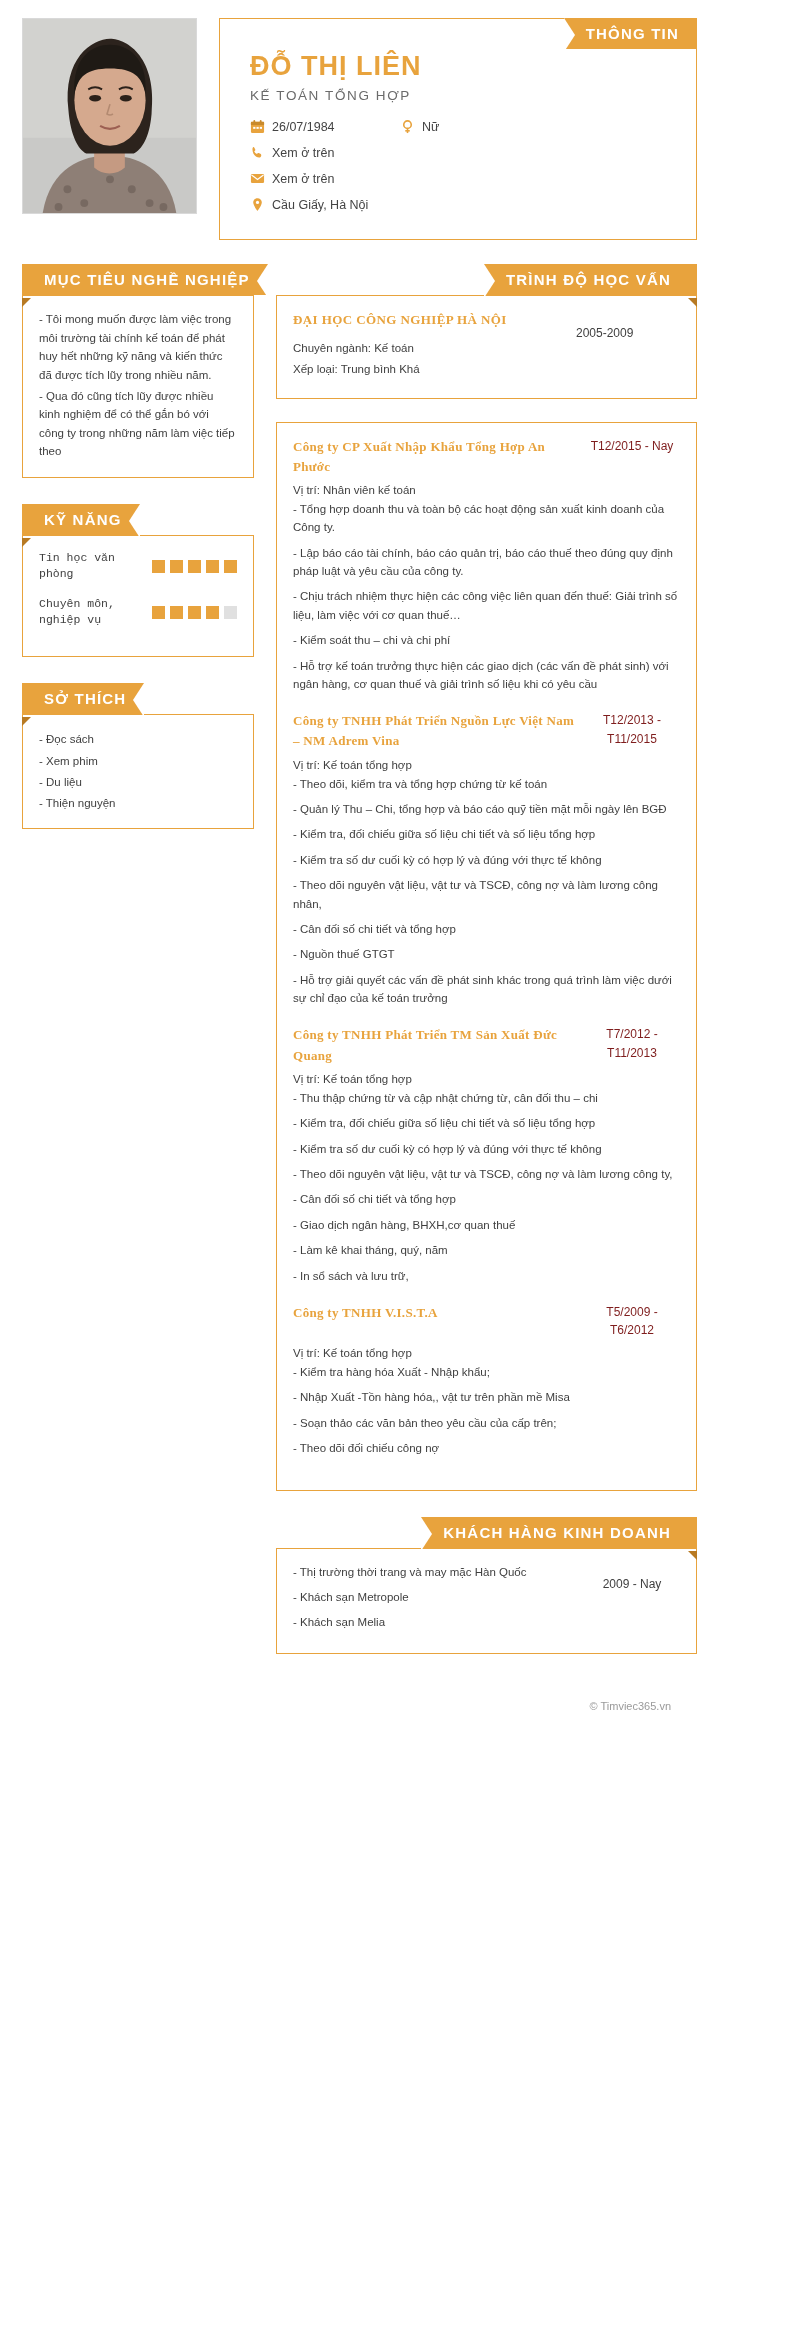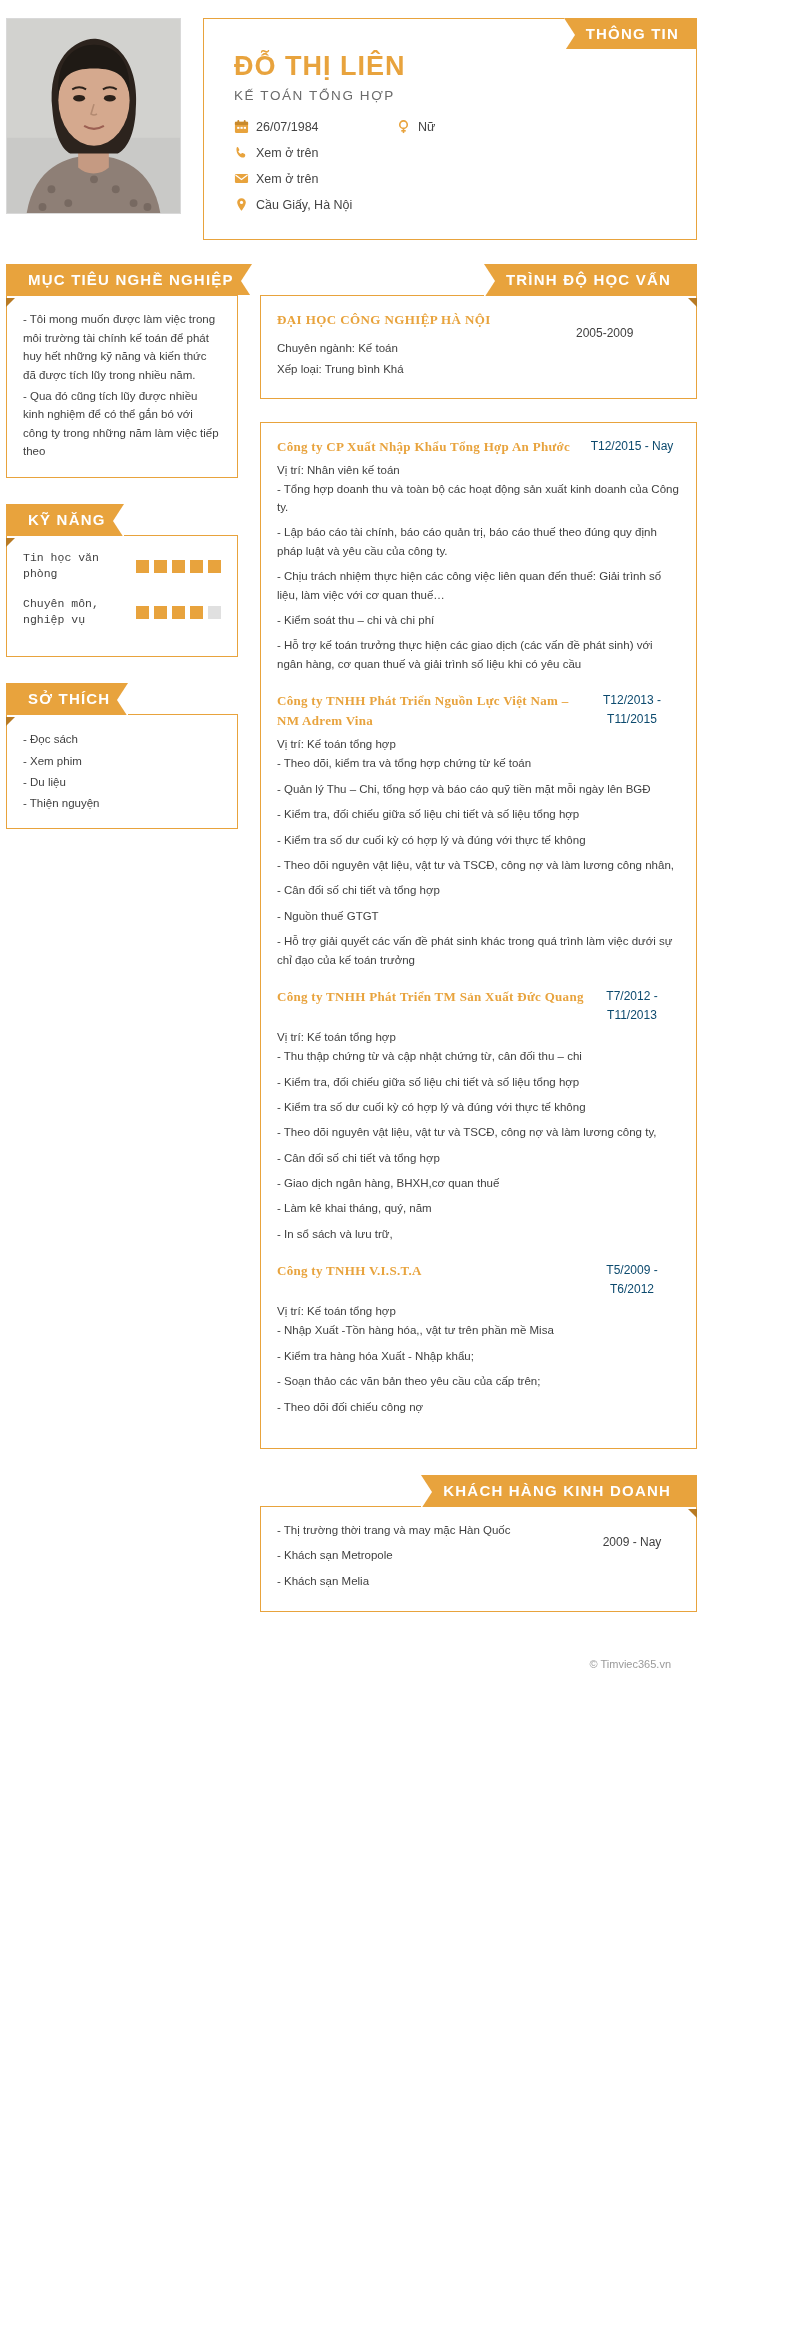--- a/index.html
+++ b/index.html
@@ -7,21 +7,21 @@
   body {
     width: 800px;
     background: #ffffff;
     font-family: "Liberation Sans", sans-serif;
     color: #3a3a3a;
   }
   .page {
     position: relative;
     width: 719px;
     min-height: 2349px;
-    padding: 18px 22px 0 6px;
+    padding: 18px 22px 0 22px;
   }
 
   
   .ribbon {
     position: relative;
     display: inline-block;
     background: #e8a33d;
     color: #ffffff;
     font-weight: bold;
     letter-spacing: 1.2px;
@@ -113,21 +113,20 @@
     color: #6b6b6b;
     font-size: 13.5px;
     letter-spacing: 1.6px;
     margin-bottom: 16px;
   }
   .info-rows { font-size: 12.5px; color: #444; }
   .info-row {
     display: flex;
     align-items: center;
     margin-bottom: 11px;
-    gap: 12px;
   }
   .ico {
     width: 22px;
     flex: 0 0 22px;
     color: #e8a33d;
     display: inline-flex;
     align-items: center;
     justify-content: flex-start;
   }
   .info-cell { display: flex; align-items: center; }
@@ -192,21 +191,21 @@
     color: #e8a33d;
     font-family: "Liberation Serif", serif;
     font-weight: bold;
     font-size: 13px;
     line-height: 1.55;
     flex: 1;
     letter-spacing: 0.3px;
   }
   .job-date {
     font-size: 12px;
-    color: #0c4a6e;
+    color: #7f1d1d;
     width: 96px;
     flex: 0 0 96px;
     line-height: 1.55;
     text-align: center;
   }
   .job-pos { font-size: 11.5px; margin: 7px 0 4px 0; color: #3f3f3f; }
   .job-items { font-size: 11.5px; line-height: 1.6; color: #3f3f3f; }
   .job-items p { margin: 0 0 7px 0; }
 
   
@@ -472,22 +471,22 @@
             </div>
           </div>
 
           <div class="job">
             <div class="job-head">
               <div class="job-company">Công ty TNHH V.I.S.T.A</div>
               <div class="job-date">T5/2009 - T6/2012</div>
             </div>
             <div class="job-pos">Vị trí: Kế toán tổng hợp</div>
             <div class="job-items">
+              <p>- Kiểm tra hàng hóa Xuất - Nhập khẩu;</p>
               <p>- Nhập Xuất -Tồn hàng hóa,, vật tư trên phần mề Misa</p>
-              <p>- Kiểm tra hàng hóa Xuất - Nhập khẩu;</p>
               <p>- Soạn thảo các văn bản theo yêu cầu của cấp trên;</p>
               <p>- Theo dõi đối chiếu công nợ</p>
             </div>
           </div>
 
         </div>
       </div>
 
       <div class="sec bottom-sec">
         <div class="ribbon-wrap right-al">

